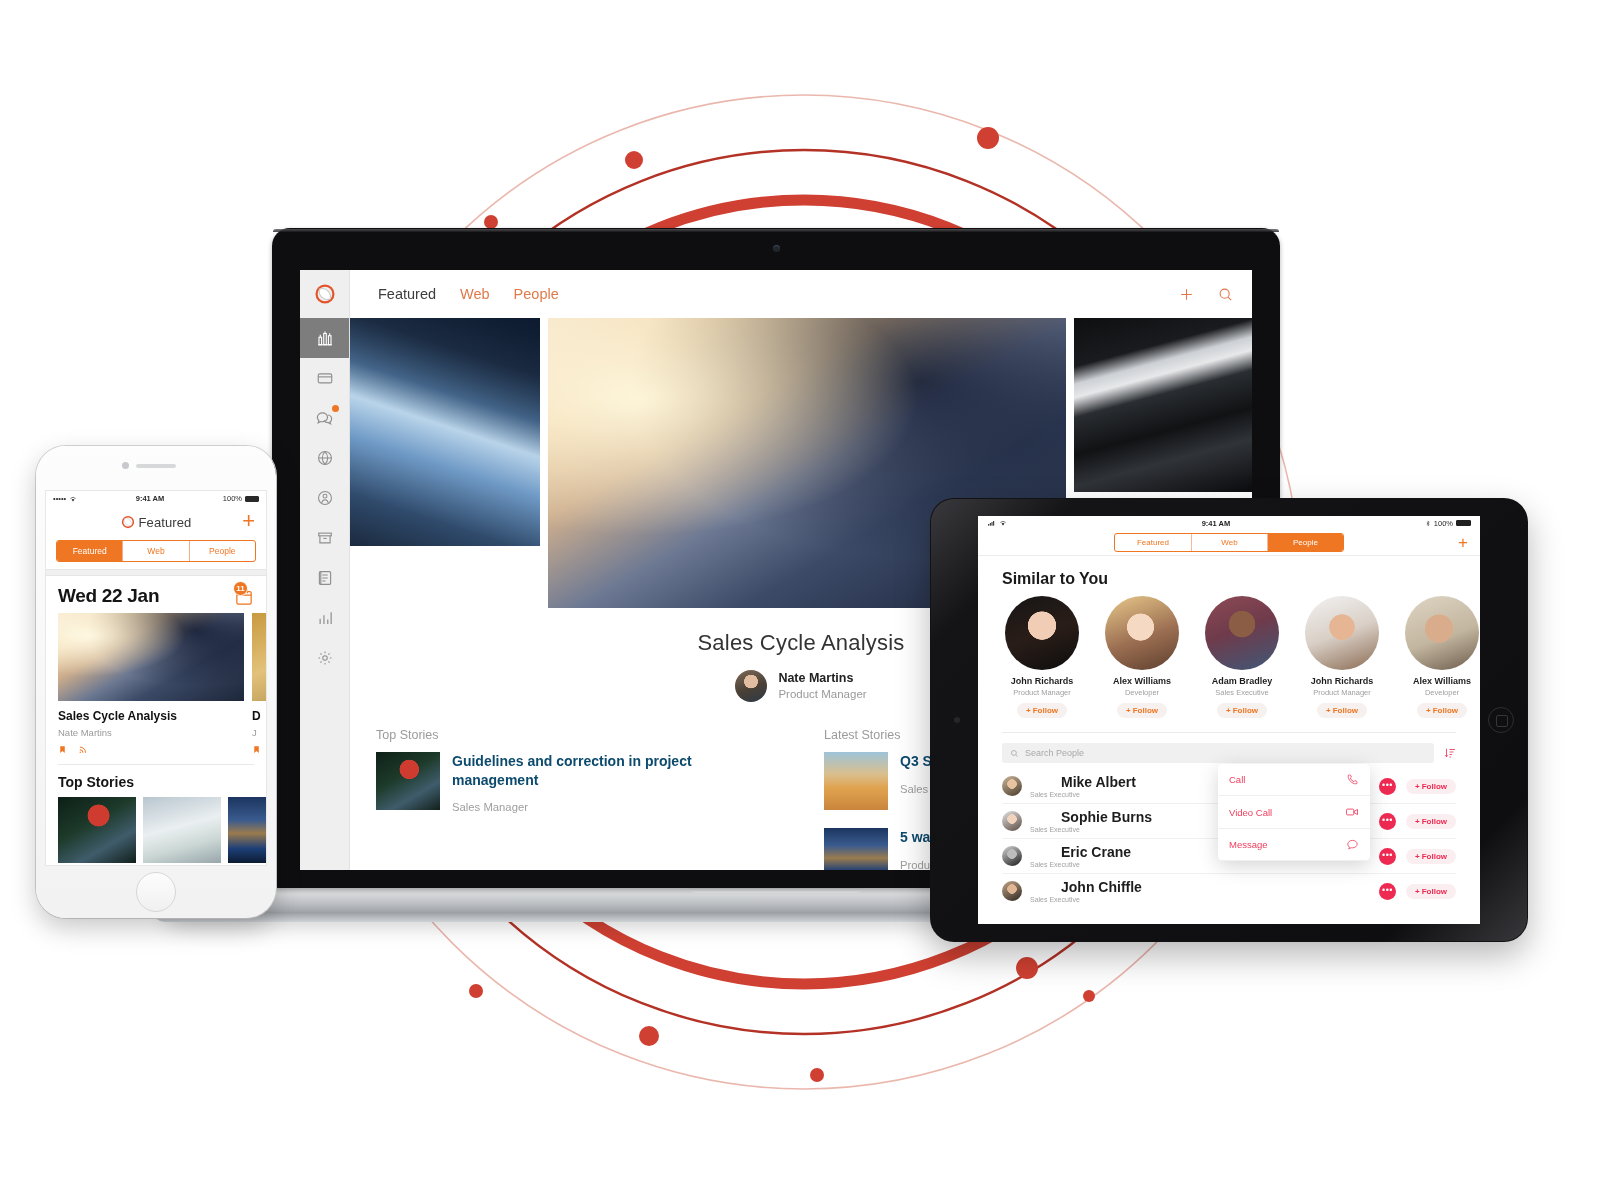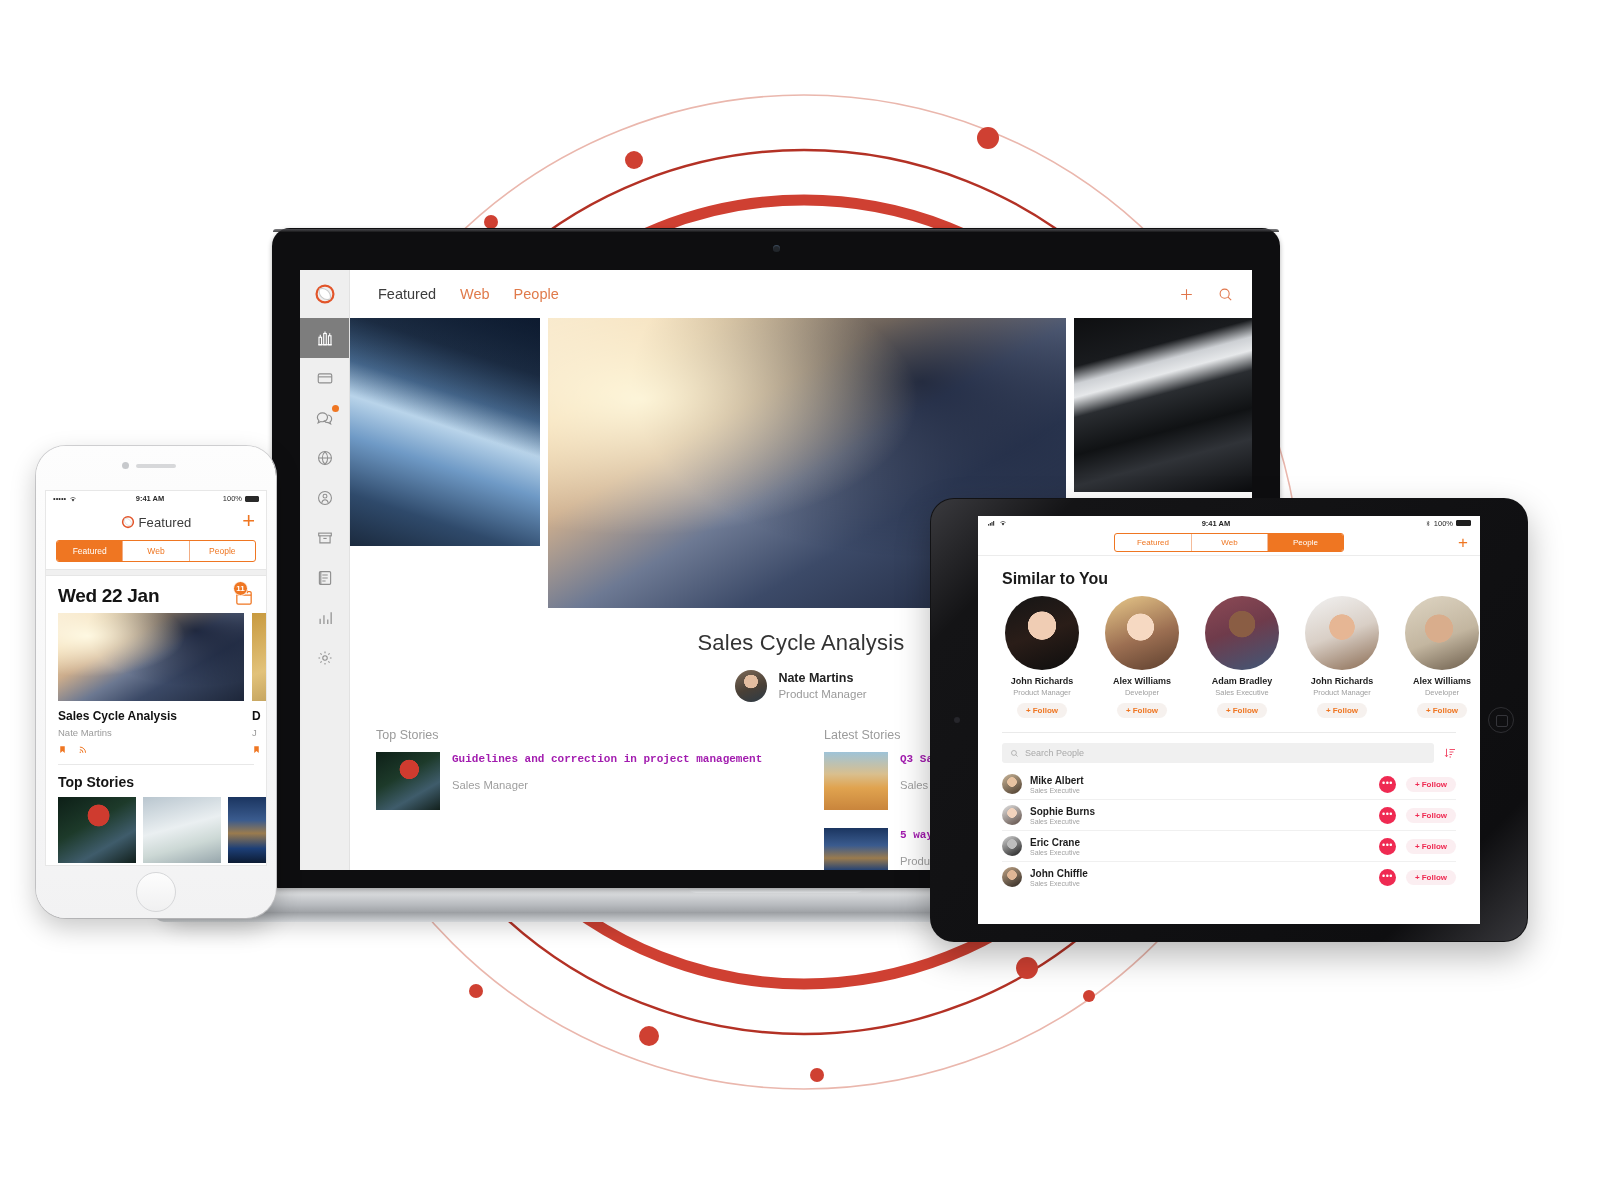--- a/index.html
+++ b/index.html
@@ -89,21 +89,21 @@
   .lt-author { display: flex; gap: 11px; align-items: center; justify-content: center; margin-top: 14px; }
   .lt-author .ava { width: 32px; height: 32px; border-radius: 50%; background-size: cover; background-position: center; }
   .lt-author .nm { font-size: 12.5px; color: #222; font-weight: bold; line-height: 1.35; }
   .lt-author .rl { font-size: 11.5px; color: #9a9a9a; line-height: 1.35; }
 
   .lt-cols { display: flex; margin-top: 26px; padding: 0 26px; gap: 46px; }
   .lt-col { flex: 1; }
   .lt-col h4 { font-size: 12.5px; font-weight: 400; color: #9b9b9b; margin-bottom: 10px; }
   .story { display: flex; gap: 12px; margin-bottom: 18px; }
   .story .thumb { width: 64px; height: 58px; flex: 0 0 64px; background-size: cover; background-position: center; }
-  .story .st { font-size: 11px; color: #a21caf; font-weight: bold; line-height: 1.32; font-family: Liberation Mono, monospace; }
+  .story .st { font-size: 14px; color: #0c4a6e; font-weight: bold; line-height: 1.32; }
   .story .ss { font-size: 11.3px; color: #9e9e9e; margin-top: 12px; }
 
   
   #phone { left: 36px; top: 446px; width: 240px; height: 472px; }
   .ph-body {
     position: absolute; inset: 0;
     background: linear-gradient(#fdfdfd, #f2f2f3);
     border-radius: 30px;
     box-shadow: 0 10px 26px rgba(0,0,0,.22), 0 0 0 1px #d8d8da;
   }
@@ -191,21 +191,21 @@
   .tb-hr { height: 1px; background: #eaeaea; margin: 14px 24px 0 24px; }
   .tb-searchrow { display: flex; align-items: center; gap: 10px; padding: 10px 24px 0 24px; }
   .tb-search {
     flex: 1; height: 20px; background: #f0f0f0; border-radius: 3px;
     display: flex; align-items: center; gap: 6px; padding: 0 8px; font-size: 9px; color: #a9a9a9;
   }
   .tb-sort { color: #ef3e5e; font-size: 11px; display: flex; align-items: center; }
   .tb-list { padding: 6px 24px 0 24px; }
   .tb-row { display: flex; align-items: center; gap: 8px; padding: 5px 0; border-bottom: 1px solid #f0f0f0; position: relative; }
   .tb-row .ra { width: 20px; height: 20px; border-radius: 50%; background-size: cover; background-position: center; flex:0 0 20px;}
-  .tb-row .rn { font-size: 10px; font-weight: bold; color: #1d1d1d; }
+  .tb-row .rn { font-size: 14px; font-weight: bold; color: #1d1d1d; margin-left: 31px; }
   .tb-row .rr { font-size: 7px; color: #a2a2a2; margin-top: 1px; }
   .tb-row .sp { margin-left: auto; display: flex; align-items: center; gap: 10px; }
   .dots {
     width: 17px; height: 17px; border-radius: 50%; background: #ef2a52; color: #fff;
     display: flex; align-items: center; justify-content: center; font-size: 9px; letter-spacing: .5px; line-height: 0; padding-bottom:3px;
   }
   .follow-pill.red { background: #fbeef1; color: #ef2a52; margin-top: 0; }
 
   .tb-popup {
     position: absolute; left: 240px; top: 248px; width: 152px;
@@ -683,17 +683,38 @@
           <div class="sp">
             <span class="dots">•••</span>
             <span class="follow-pill red">
               <span>+</span>
               <span>Follow</span>
             </span>
           </div>
         </div>
       </div>
 
+      <div class="tb-popup">
+        <div class="pi">
+          <span>Call</span>
+          <svg class="ic" width="13" height="13" viewBox="0 0 24 24" fill="none" stroke="currentColor" stroke-width="1.5">
+            <path d="M6.2 3.6 8.8 4.4l1.1 3.3-2 1.6a12 12 0 0 0 6.8 6.8l1.6-2 3.3 1.1.8 2.6a2 2 0 0 1-2 2.2C11 20 4 13 3.9 5.6a2 2 0 0 1 2.3-2Z"></path>
+          </svg>
+        </div>
+        <div class="pi">
+          <span>Video Call</span>
+          <svg class="ic" width="14" height="14" viewBox="0 0 24 24" fill="none" stroke="currentColor" stroke-width="1.5">
+            <rect x="2.6" y="7" width="12.6" height="10" rx="1.8"></rect>
+              <path d="M15.2 11.2 21.4 7.6v8.8l-6.2-3.6Z"></path>
+          </svg>
+        </div>
+        <div class="pi" style="border-bottom:1px solid #f0f0f0">
+          <span>Message</span>
+          <svg class="ic" width="13" height="13" viewBox="0 0 24 24" fill="none" stroke="currentColor" stroke-width="1.5">
+            <path d="M12 4.4c4.8 0 8.6 3.1 8.6 6.9s-3.8 6.9-8.6 6.9a11 11 0 0 1-2.6-.3L5 20l1.2-3.1a6.6 6.6 0 0 1-2.8-5.6c0-3.8 3.8-6.9 8.6-6.9Z"></path>
+          </svg>
+        </div>
+      </div>
 
     </div>
   </div>
 
 </div>
 
 </body></html>

